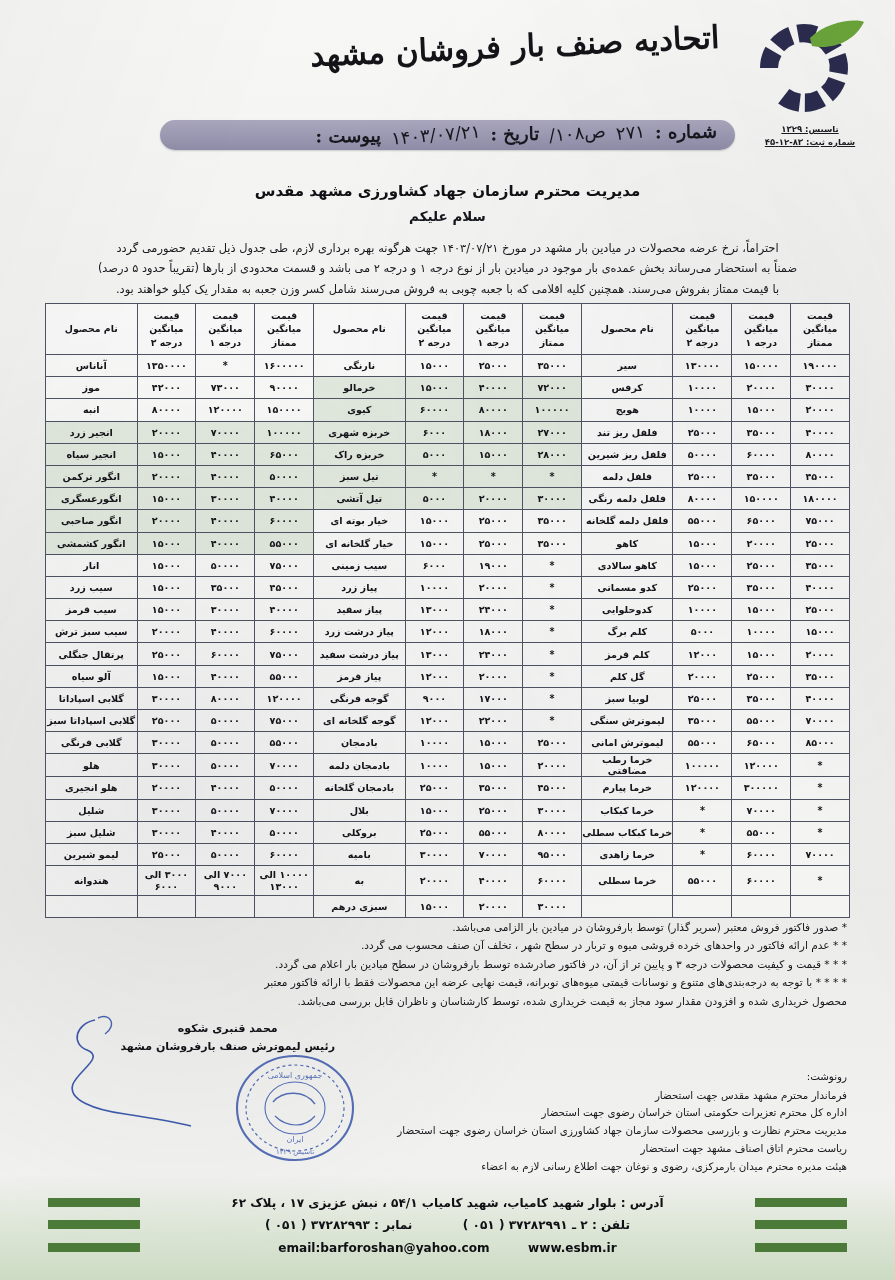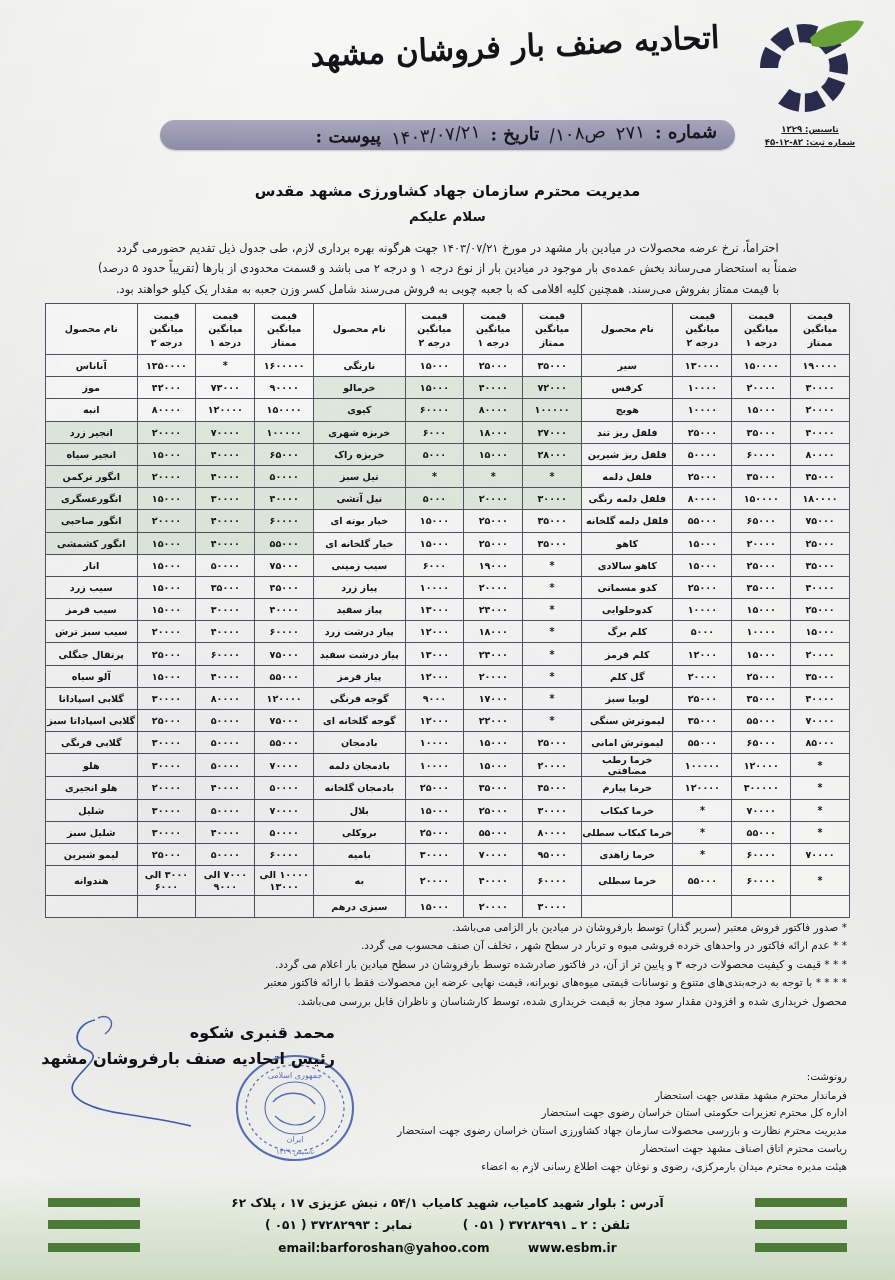--- a/index.html
+++ b/index.html
@@ -118,21 +118,21 @@
     position:absolute; top:918px; right:48px; left:48px;
     font-size:10.6px; line-height:1.74;
     text-align:right;
     color:#16161b;
   }
   .notes div{white-space:nowrap; text-align:right;}
 
   
   .sig{
     position:absolute; top:1020px; right:560px;
-    text-align:right; font-size:16px; font-weight:bold; line-height:1.6;
+    text-align:center; font-size:11px; font-weight:bold; line-height:1.6;
     color:#101016;
     z-index:3;
   }
   .stamp{
     position:absolute; top:1030px; right:520px;
     width:160px; height:150px;
     z-index:2; opacity:0.92;
   }
   .sig-scribble{
     position:absolute; top:1010px; right:700px;
@@ -670,21 +670,21 @@
       <path d="M -22 -6 C -12 -18 10 -18 20 -4" stroke-width="1.4"></path>
       <path d="M -20 8 C -8 20 10 20 20 8" stroke-width="1.2"></path>
       <text x="0" y="-30" text-anchor="middle" font-size="8" fill="#1d3f9e" stroke="none" font-family="DejaVu Sans, sans-serif">جمهوری اسلامی</text>
       <text x="0" y="34" text-anchor="middle" font-size="8" fill="#1d3f9e" stroke="none" font-family="DejaVu Sans, sans-serif">ایران</text>
       <text x="0" y="46" text-anchor="middle" font-size="7" fill="#1d3f9e" stroke="none" font-family="DejaVu Sans, sans-serif">تاسیس ۱۳۲۹</text>
     </g>
   </svg>
 
   <div class="sig">
     <div>محمد قنبری شکوه</div>
-    <div>رئیس اتحادیه صنف بارفروشان مشهد</div>
+    <div>رئیس لیموترش صنف بارفروشان مشهد</div>
   </div>
 
   <div class="cc" id="cc">
       <div class="cc-title">رونوشت:</div>
       <div>فرماندار محترم مشهد مقدس جهت استحضار</div>
       <div>اداره کل محترم تعزیرات حکومتی استان خراسان رضوی جهت استحضار</div>
       <div>مدیریت محترم نظارت و بازرسی محصولات سازمان جهاد کشاورزی استان خراسان رضوی جهت استحضار</div>
       <div>ریاست محترم اتاق اصناف مشهد جهت استحضار</div>
       <div>هیئت مدیره محترم میدان بارمرکزی، رضوی و نوغان جهت اطلاع رسانی لازم به اعضاء</div>
     </div>

